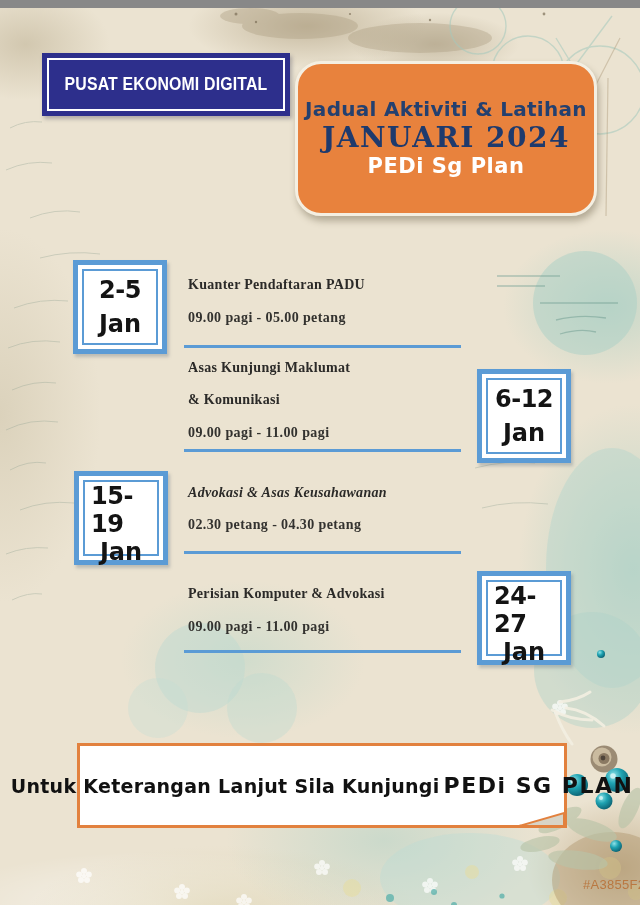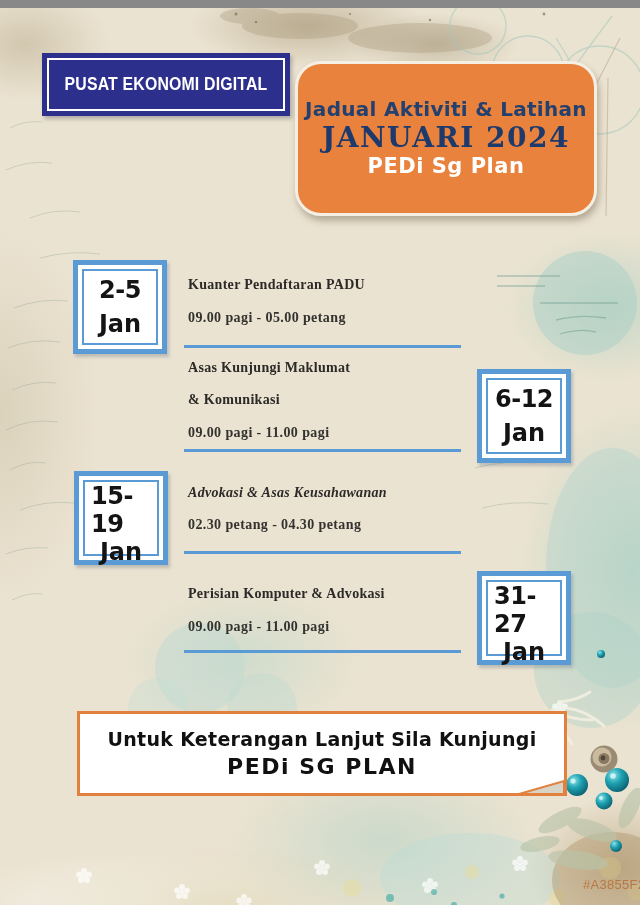--- a/index.html
+++ b/index.html
@@ -63,23 +63,23 @@
   }
   .ev-time{
     position:absolute;margin:0;white-space:nowrap;
     font-family:"Liberation Serif","DejaVu Serif",serif;
     font-weight:700;font-size:14px;color:#33322f;letter-spacing:.4px;
   }
   .sep{position:absolute;width:277px;height:3px;background:#5b9bd5;}
 
   
   .footer-note{
-    position:absolute;left:77px;top:703px;width:490px;height:85px;box-sizing:border-box;
+    position:absolute;left:77px;top:735px;width:490px;height:85px;box-sizing:border-box;
     background:#ffffff;border:3px solid #e2813e;
-    display:flex;flex-direction:column;align-items:center;justify-content:center;gap:4px;
+    display:flex;flex-direction:row;align-items:center;justify-content:center;gap:4px;
   }
   .footer-line1{font-size:19px;font-weight:700;color:#111;letter-spacing:.3px;white-space:nowrap;}
   .footer-line2{font-size:22px;font-weight:700;color:#111;letter-spacing:1.5px;white-space:nowrap;}
   .footer-tail{position:absolute;left:438px;bottom:-3px;width:48px;height:18px;}
 
   .watermark{
     position:absolute;left:583px;top:869px;font-size:13px;color:#b86f35;opacity:.85;
     letter-spacing:.3px;font-family:"Liberation Sans",sans-serif;
   }
 </style>
@@ -257,21 +257,21 @@
       <span class="dm">Jan</span>
     </div>
     <h3 class="ev-title" style="left:188px;top:477px;font-style:italic;">Advokasi &amp; Asas Keusahawanan</h3>
     <p class="ev-time" style="left:188px;top:509px;">02.30 petang - 04.30 petang</p>
     <div class="sep" style="left:184px;top:543px;"></div>
 
     <h3 class="ev-title" style="left:188px;top:578px;">Perisian Komputer &amp; Advokasi</h3>
     <p class="ev-time" style="left:188px;top:611px;">09.00 pagi - 11.00 pagi</p>
     <div class="sep" style="left:184px;top:642px;"></div>
     <div class="date-box" style="left:477px;top:563px;">
-      <span class="dr">31-27</span>
+      <span class="dr">24-27</span>
       <span class="dm">Jan</span>
     </div>
 
   </section>
 
   <div class="footer-note">
     <div class="footer-line1">Untuk Keterangan Lanjut Sila Kunjungi</div>
     <div class="footer-line2">PEDi SG PLAN</div>
     <svg class="footer-tail" viewBox="0 0 48 18" xmlns="http://www.w3.org/2000/svg">
       <polygon points="1,16 46,3 46,16" fill="#d8d4c6" stroke="#e2813e" stroke-width="2"></polygon>

